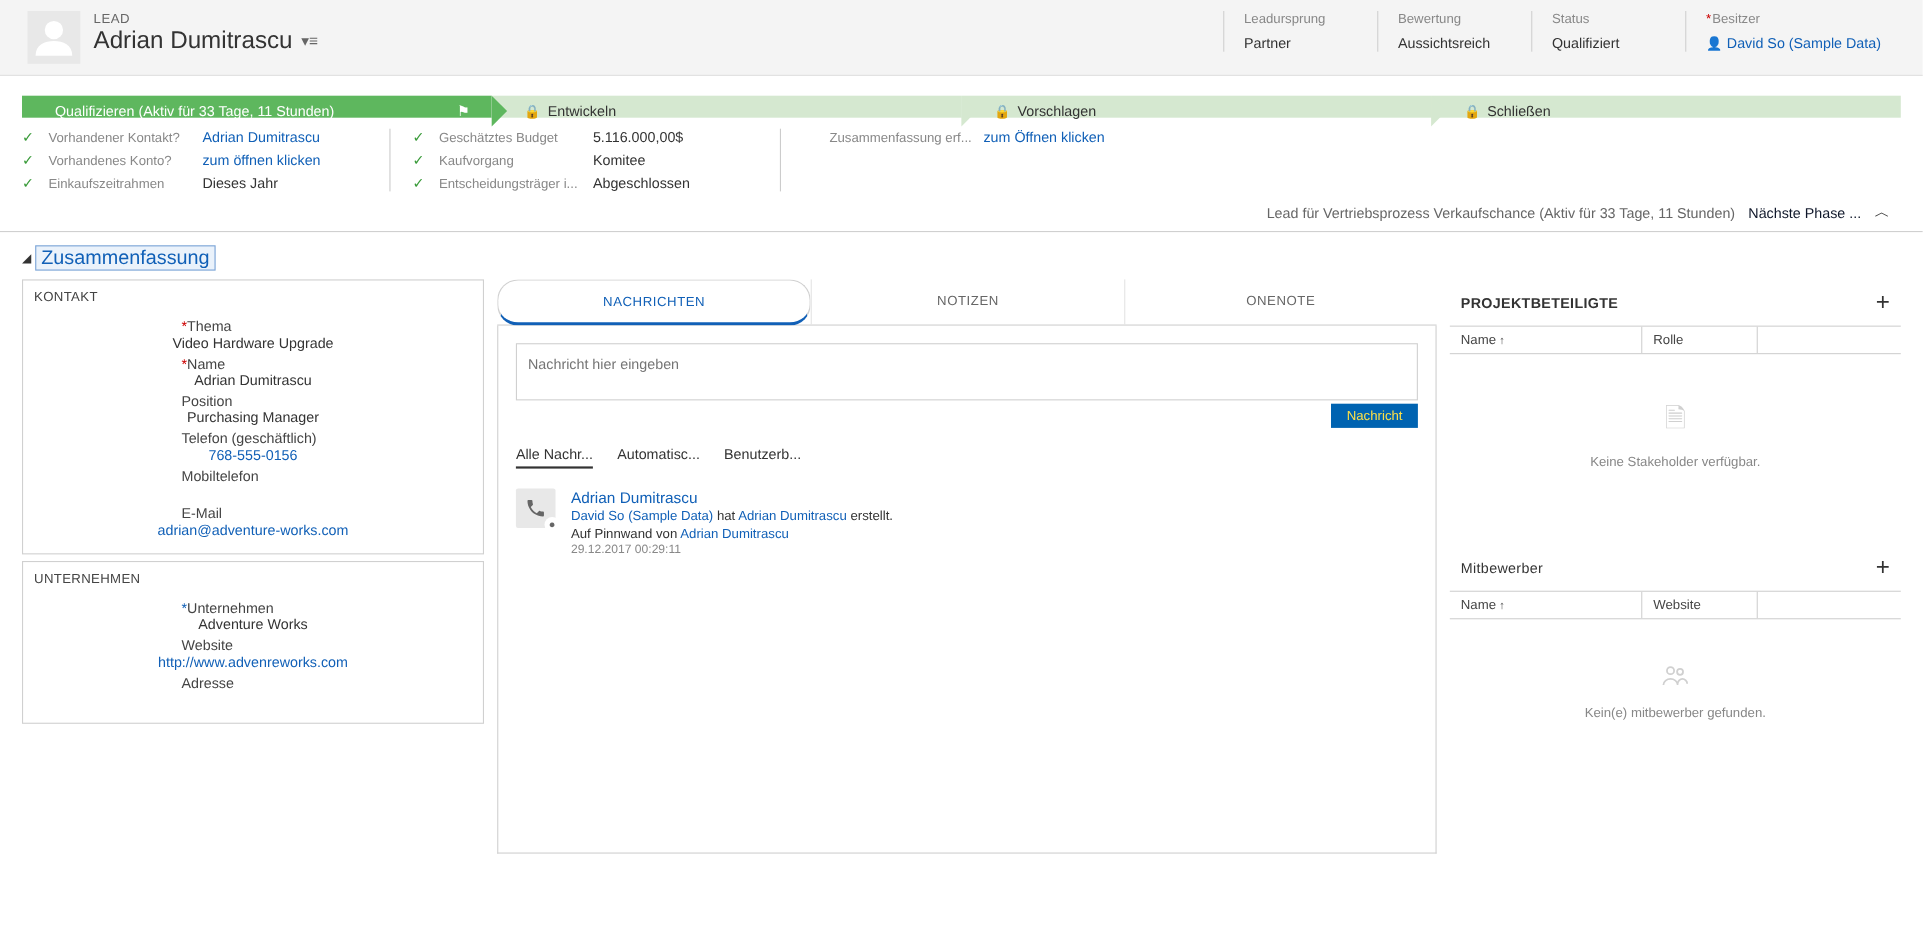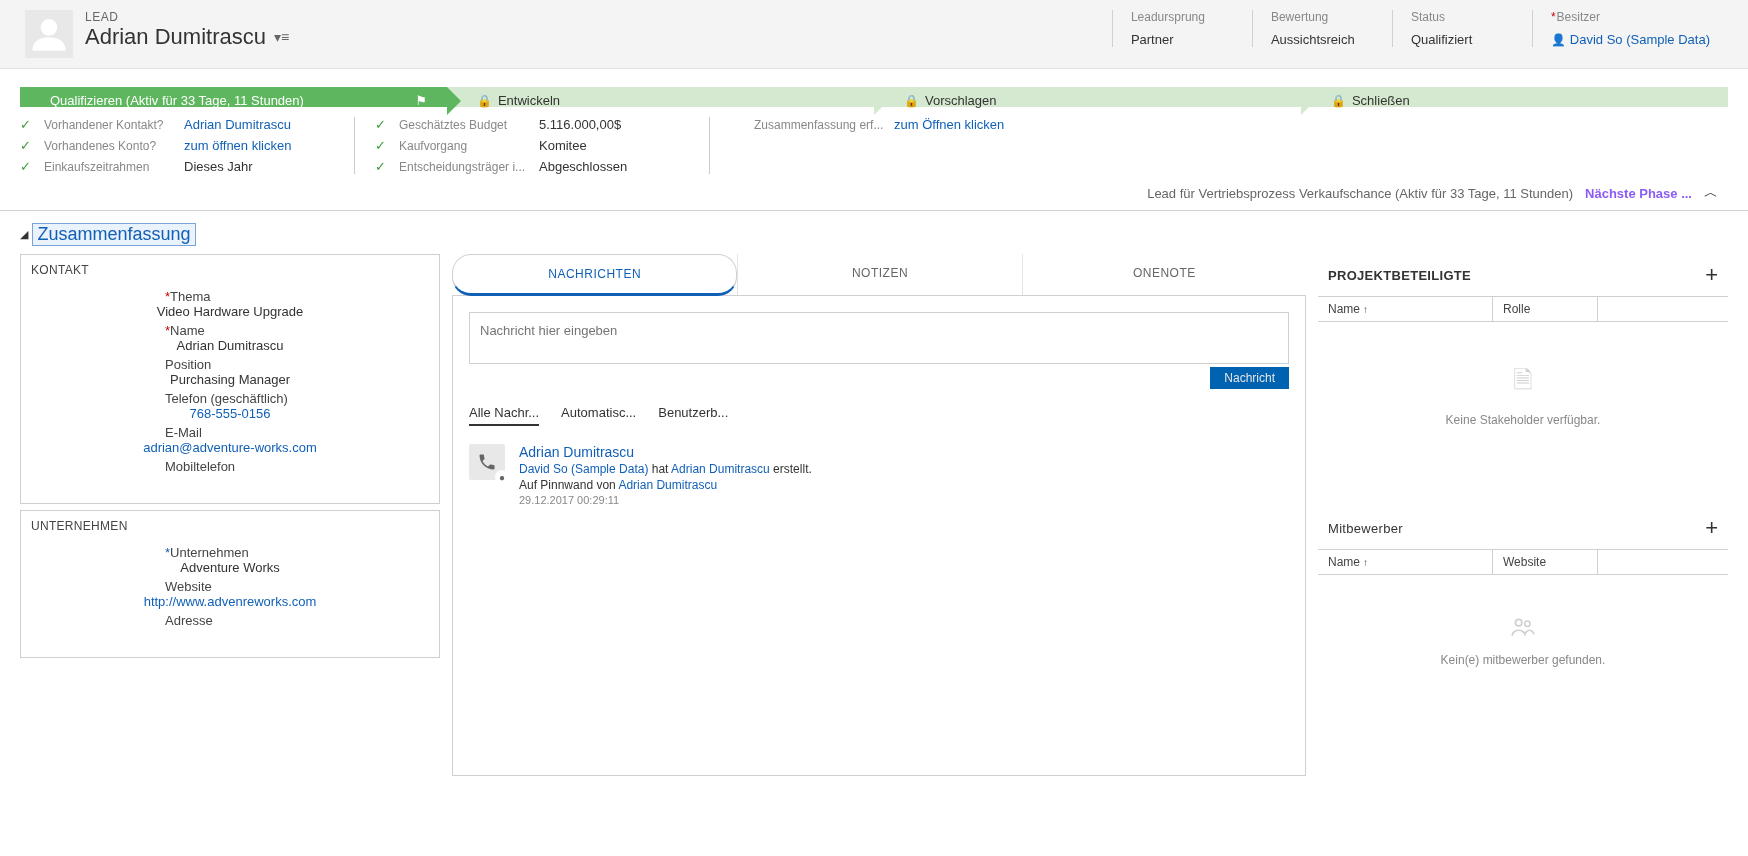--- a/index.html
+++ b/index.html
@@ -40,21 +40,21 @@
     .process-col { display: flex; flex-direction: column; gap: 6px; padding-right: 20px; }
     .process-col.sep { border-left: 1px solid #ccc; padding-left: 20px; }
     .process-row { display: flex; align-items: center; gap: 10px; font-size: 13px; }
     .check { color: #3a9b3a; font-size: 13px; width: 14px; }
     .process-label { color: #888; min-width: 130px; font-size: 12px; }
     .process-value { color: #333; min-width: 110px; }
     .process-value.link { color: #1160B7; cursor: pointer; }
     
     .process-footer { display: flex; justify-content: flex-end; align-items: center; padding: 4px 30px 8px 20px; border-bottom: 1px solid #d0d0d0; gap: 12px; }
     .process-footer-text { color: #666; font-size: 13px; }
-    .next-phase { color: #8b5cf6; font-weight: 700; cursor: pointer; }
+    .next-phase { color: #0f172a; font-weight: 400; cursor: pointer; }
     .chevron-up { font-size: 14px; color: #333; cursor: pointer; }
     
     
     .body { padding: 12px 20px; }
     .section-title-row { display: flex; align-items: center; gap: 4px; margin-bottom: 8px; }
     .collapse-arrow { font-size: 11px; color: #333; }
     .section-title { font-size: 18px; color: #1160B7; border: 1px solid #7aa3d6; padding: 0 4px; background: #eaf2fb; }
     
     .columns { display: flex; gap: 12px; align-items: flex-start; }
     .col-left { width: 420px; }
@@ -72,21 +72,21 @@
     
     
     .tab-strip { display: flex; border-bottom: 1px solid #d0d0d0; }
     .tab { flex: 1; text-align: center; padding: 12px 8px; font-size: 12px; color: #666; letter-spacing: 0.5px; cursor: pointer; border-left: 1px solid #e4e4e4; }
     .tab:first-child { border-left: none; border-radius: 19px; }
     .tab.active { color: #1160B7; border-bottom: 3px solid #1160B7; border-top: 1px solid #d0d0d0; border-left: 1px solid #d0d0d0; border-right: 1px solid #d0d0d0; margin-bottom: -1px; }
     
     .mid-body { border: 1px solid #d0d0d0; border-top: none; padding: 16px; min-height: 480px; }
     .msg-input { width: 100%; border: 1px solid #d0d0d0; padding: 10px; font-size: 13px; color: #999; min-height: 44px; resize: none; font-family: inherit; }
     .msg-btn-row { display: flex; justify-content: flex-end; }
-    .msg-btn { background: #0063B1; color: #e5e5e5; border: none; padding: 4px 14px; font-size: 12px; cursor: pointer; }
+    .msg-btn { background: #0063B1; color: #fde047; border: none; padding: 4px 14px; font-size: 12px; cursor: pointer; }
     
     .filter-tabs { display: flex; gap: 22px; margin-top: 16px; font-size: 13px; }
     .filter-tab { color: #333; cursor: pointer; padding-bottom: 4px; }
     .filter-tab.active { border-bottom: 2px solid #333; font-weight: 400; }
     
     .post { display: flex; gap: 14px; margin-top: 18px; }
     .post-icon { width: 36px; height: 36px; background: #e8e8e8; border-radius: 2px; display: flex; align-items: center; justify-content: center; position: relative; font-size: 18px; color: #666; }
     .post-icon-badge { position: absolute; bottom: -4px; right: -4px; background: #fff; border-radius: 50%; width: 14px; height: 14px; display:flex; align-items:center; justify-content:center; font-size:10px; }
     .post-body .post-title { color: #1160B7; font-size: 14px; }
     .post-body .post-line { font-size: 12px; color: #333; margin-top: 2px; }
@@ -224,26 +224,26 @@
             </div>
             <div class="field-row">
               <div class="field-label">Position</div>
               <div class="field-value">Purchasing Manager</div>
             </div>
             <div class="field-row">
               <div class="field-label">Telefon (geschäftlich)</div>
               <div class="field-value link">768-555-0156</div>
             </div>
             <div class="field-row">
+              <div class="field-label">Mobiltelefon</div>
+              <div class="field-value empty"></div>
+            </div>
+            <div class="field-row">
               <div class="field-label">E-Mail</div>
               <div class="field-value link">adrian@adventure-works.com</div>
-            </div>
-            <div class="field-row">
-              <div class="field-label">Mobiltelefon</div>
-              <div class="field-value empty"></div>
             </div>
           </div>
       </div>
       <div class="panel">
         <div class="panel-header">UNTERNEHMEN</div>
         <div class="panel-body" id="company-rows">
             <div class="field-row">
               <div class="field-label"><span style="color: rgb(17, 96, 183);">*</span>Unternehmen</div>
               <div class="field-value">Adventure Works</div>
             </div>
@@ -306,21 +306,21 @@
           <div class="subgrid-col"><span>Name</span><span class="sort-arrow">↑</span></div>
           <div class="subgrid-col">Rolle</div>
           <div class="subgrid-col"></div>
         </div>
         <div class="subgrid-empty">
           <span class="subgrid-empty-icon">🗎</span>
           <span>Keine Stakeholder verfügbar.</span>
         </div>
       </div>
 
-      <div class="panel" style="border:none; margin-top:60px;">
+      <div class="panel" style="border:none; margin-top:48px;">
         <div class="subgrid-header">
           <span class="subgrid-title" style="font-weight:400;">Mitbewerber</span>
           <span class="add-btn">+</span>
         </div>
         <div class="subgrid-cols">
           <div class="subgrid-col"><span>Name</span><span class="sort-arrow">↑</span></div>
           <div class="subgrid-col">Website</div>
           <div class="subgrid-col"></div>
         </div>
         <div class="subgrid-empty">

